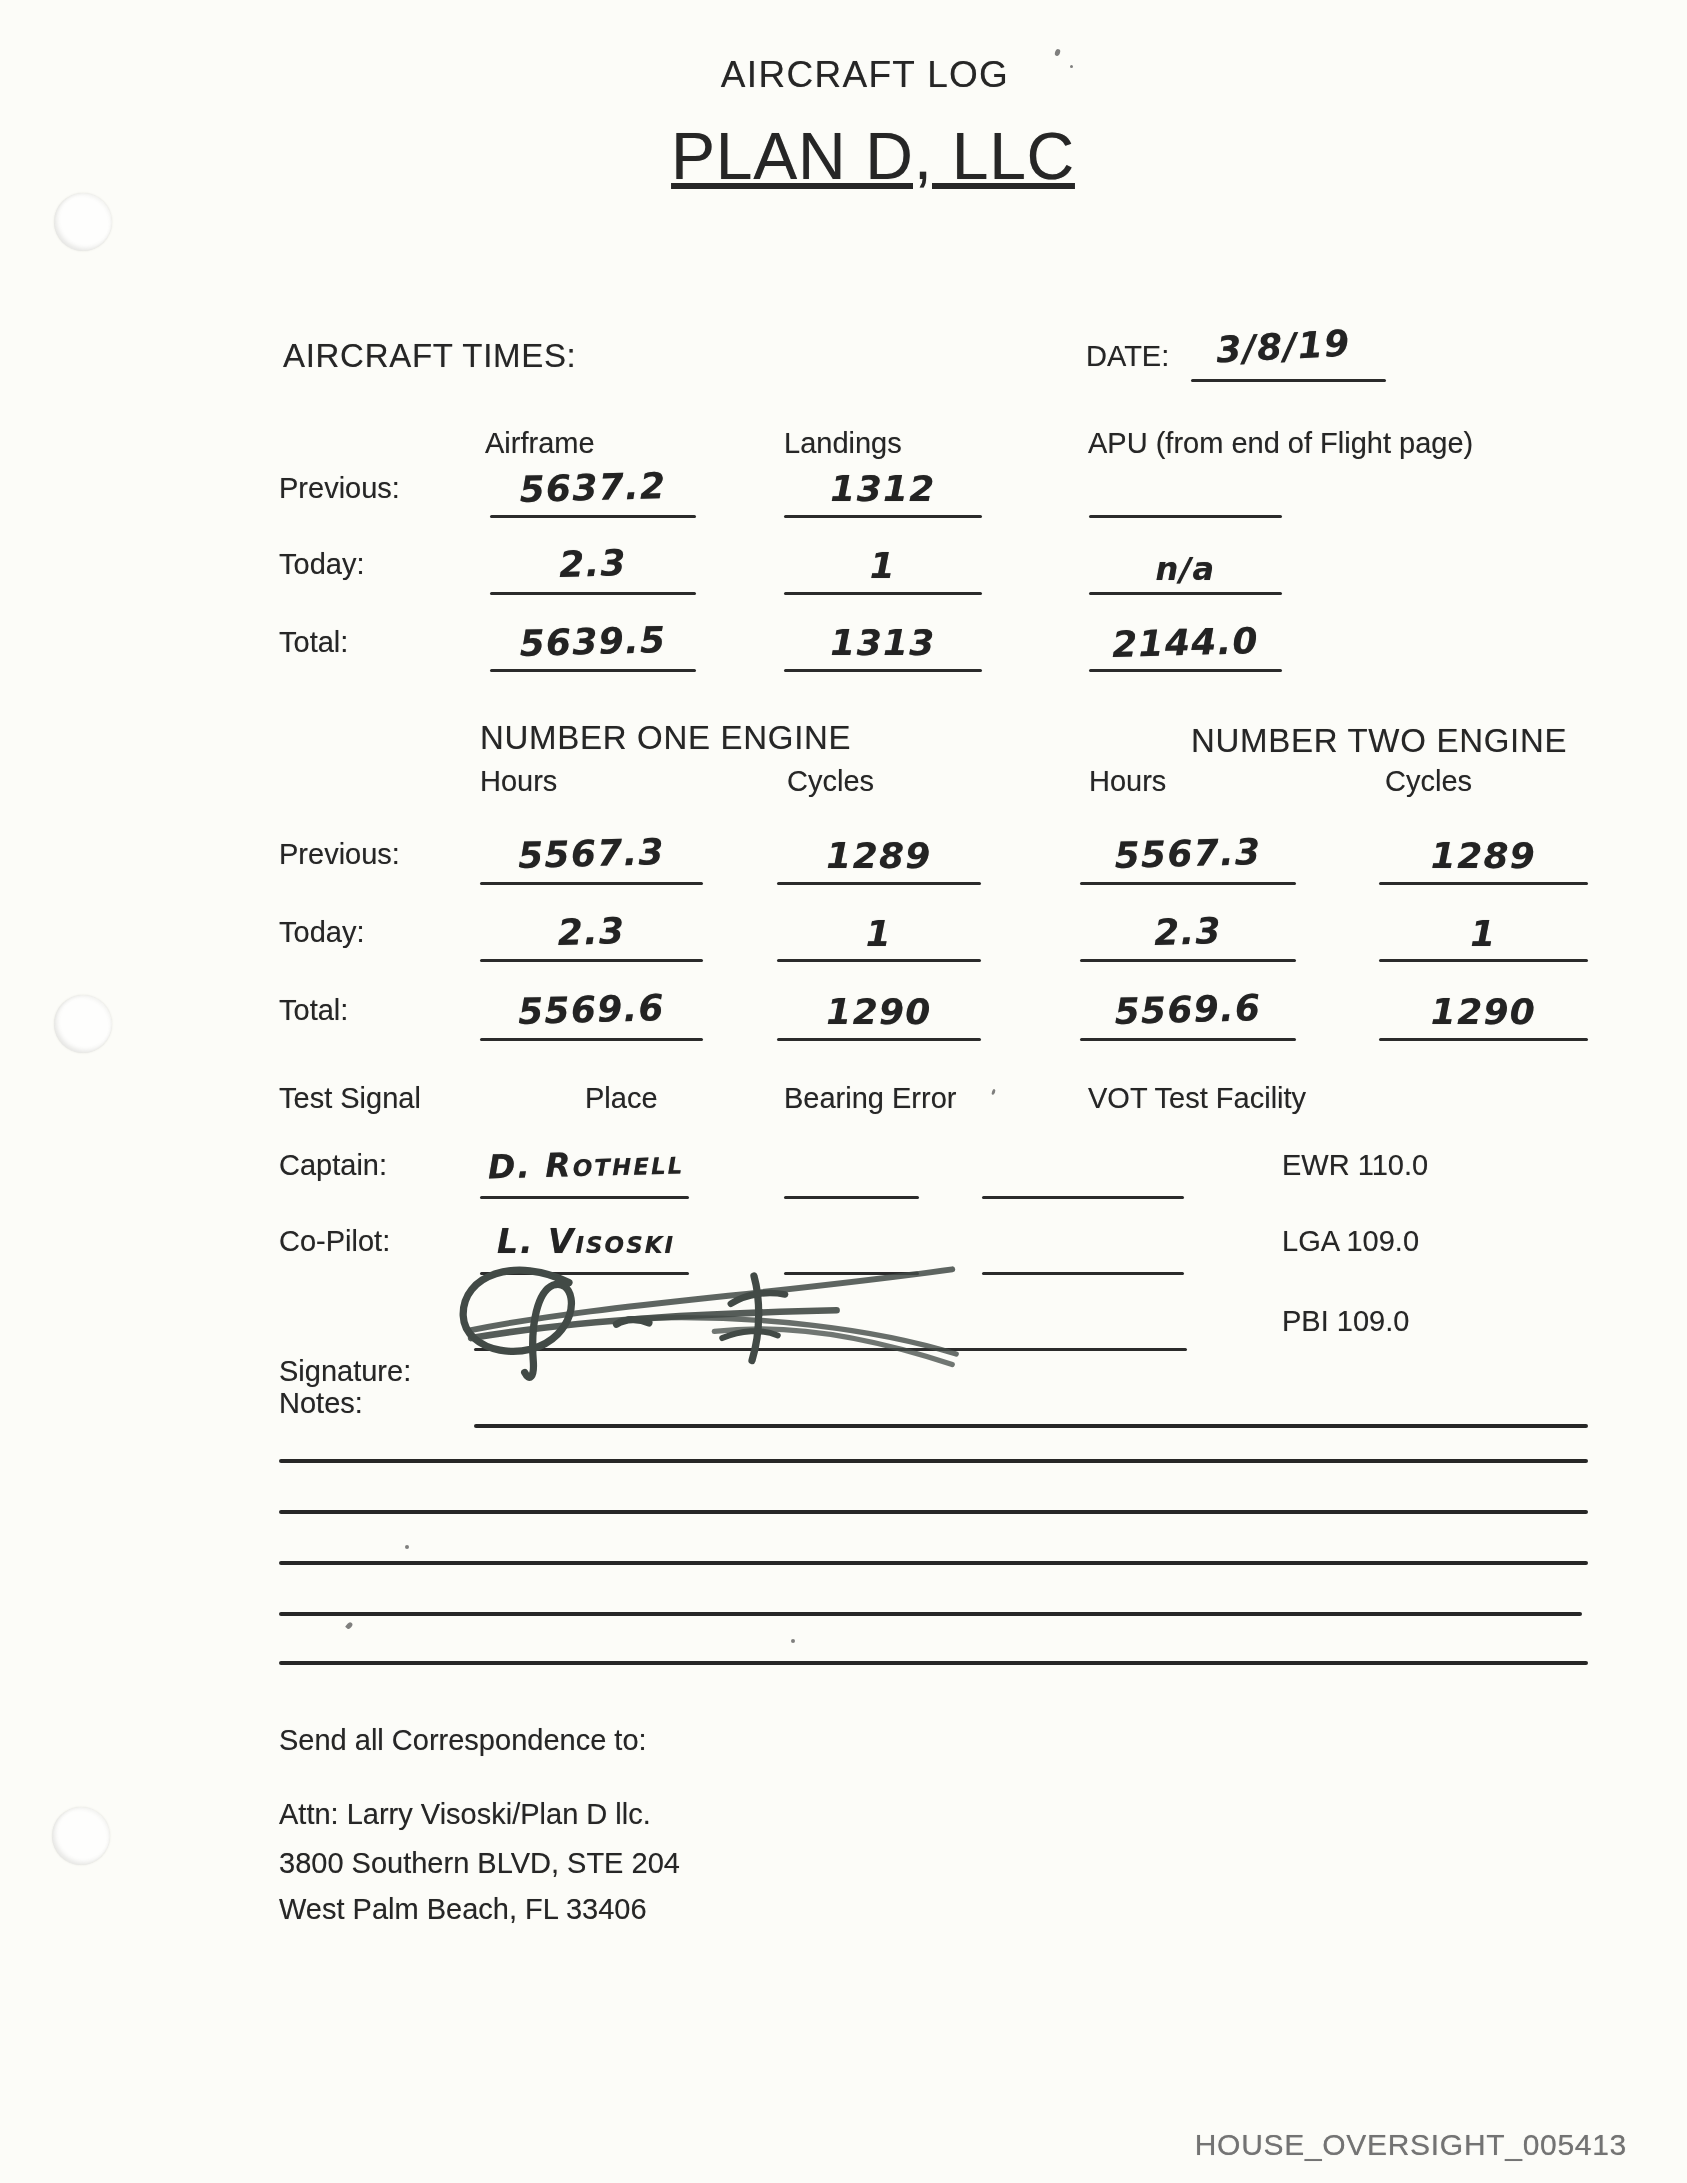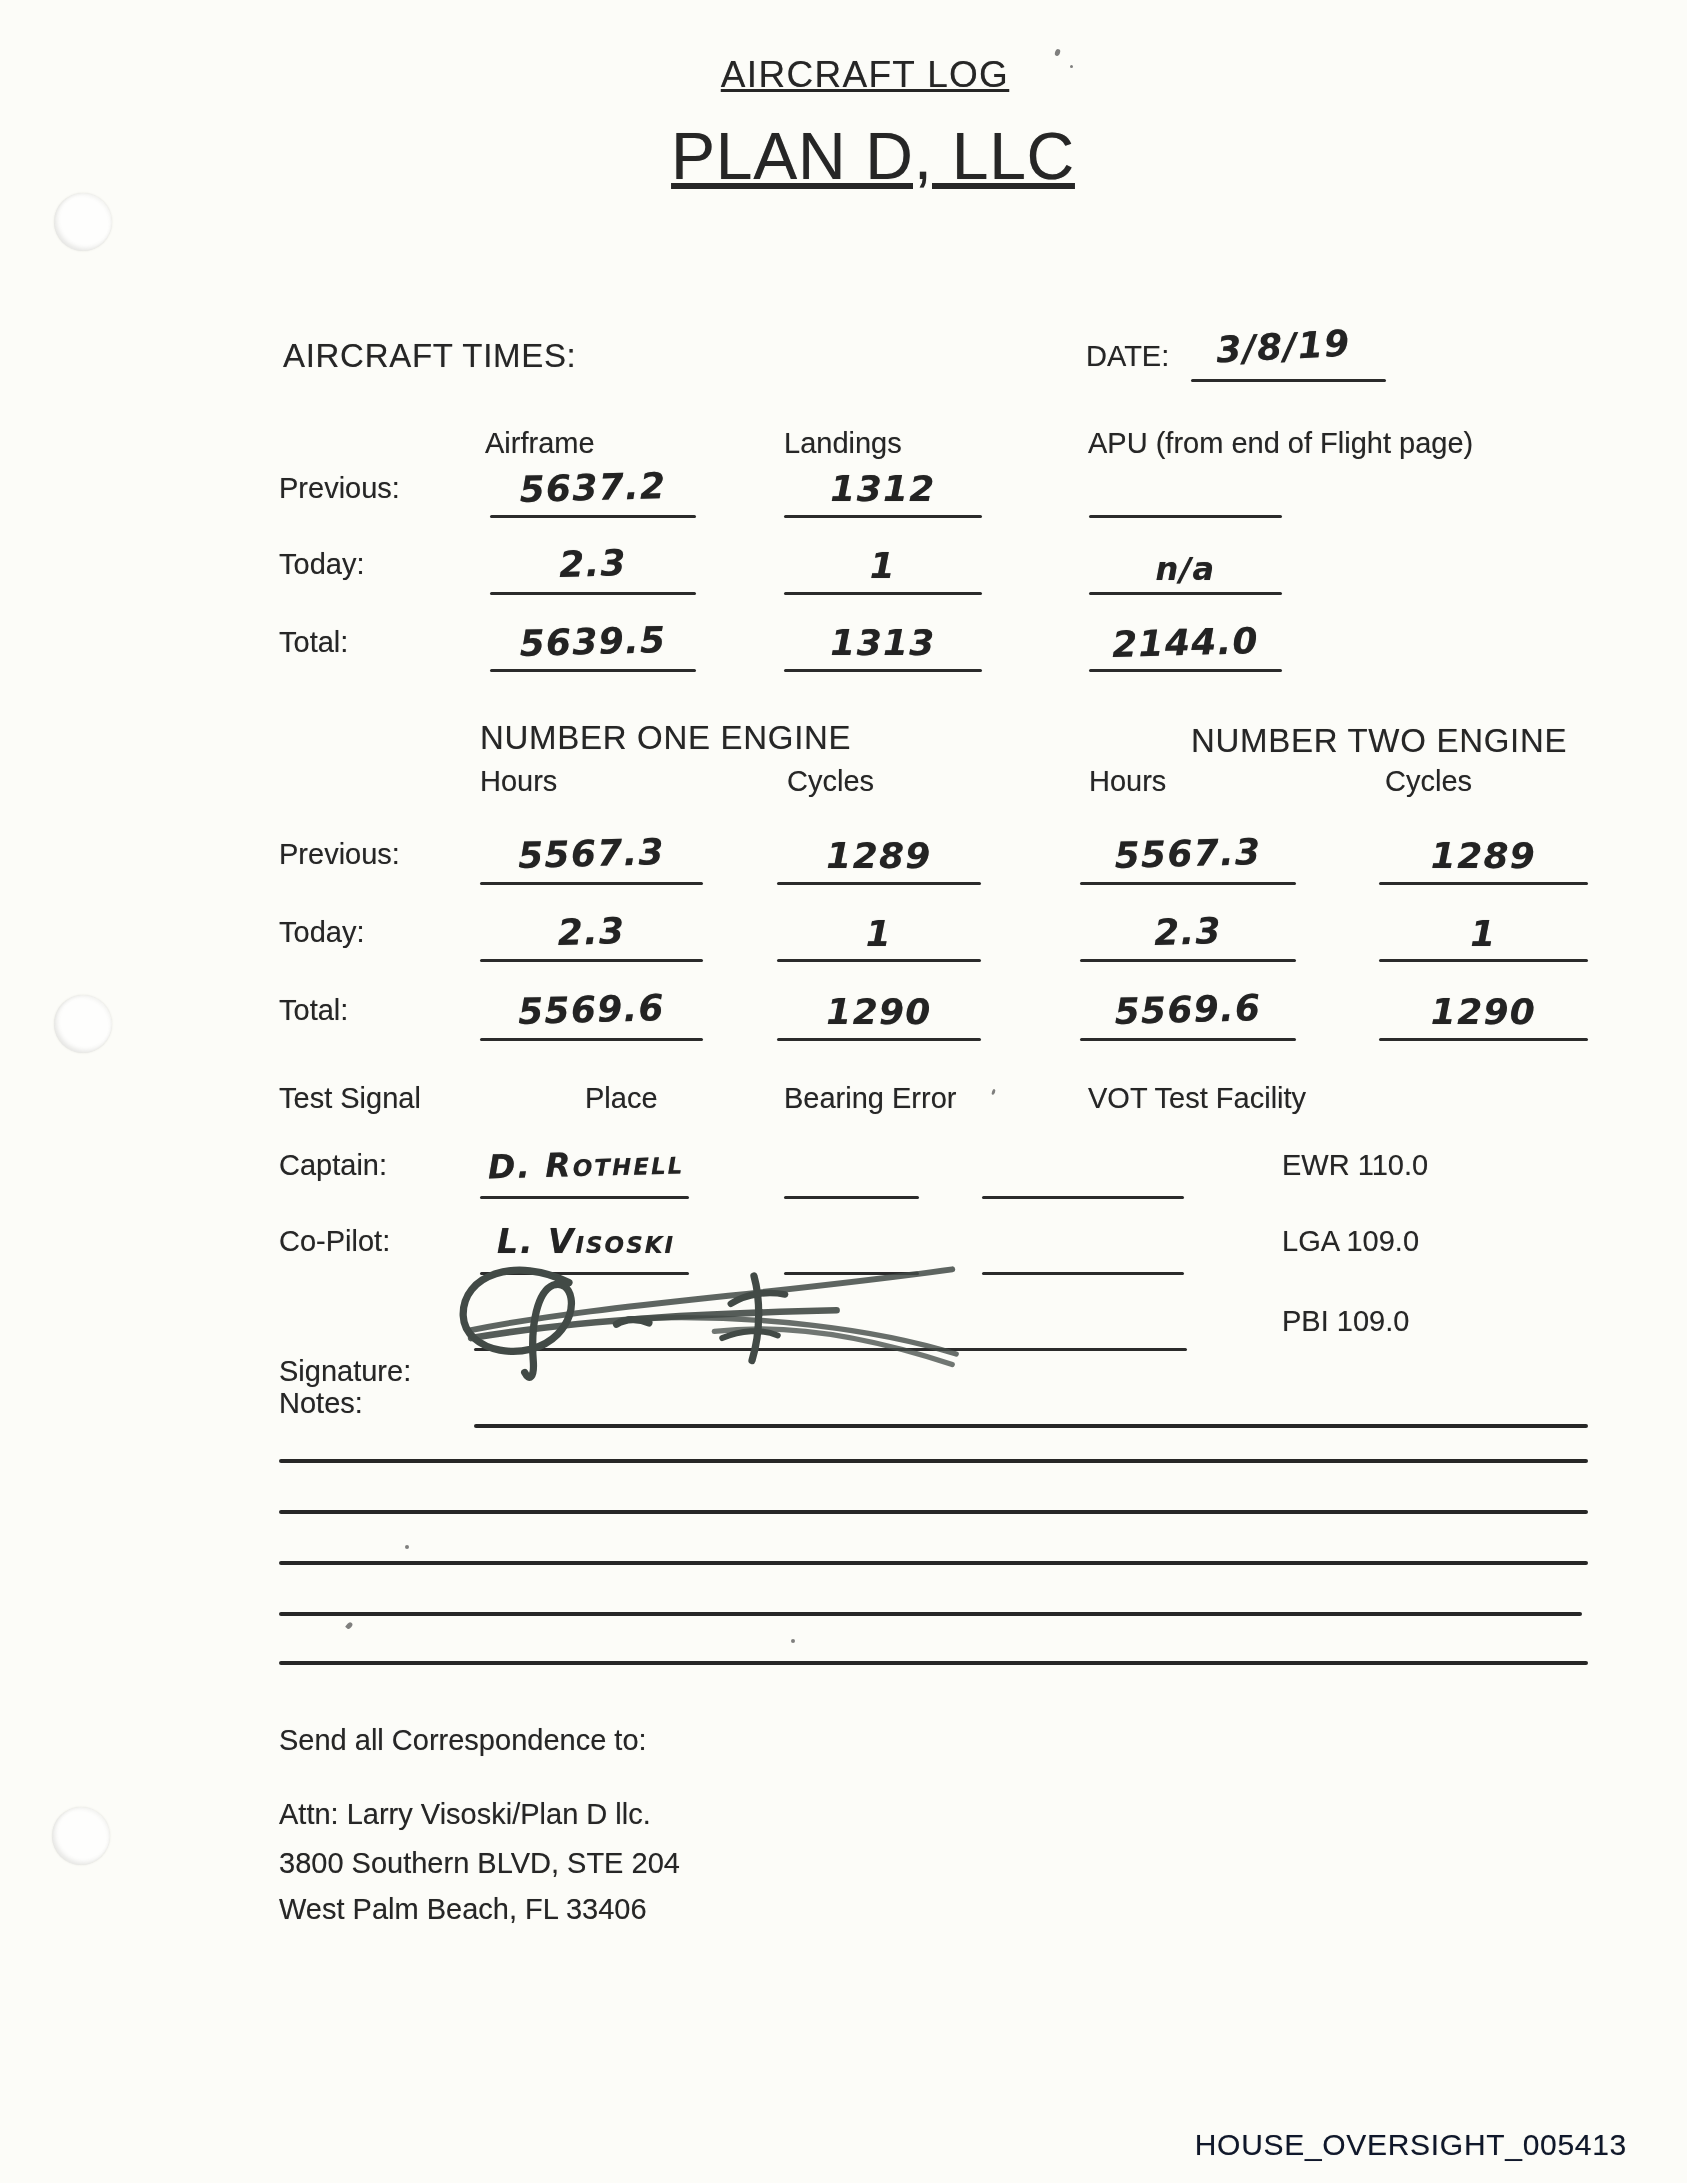--- a/index.html
+++ b/index.html
@@ -6,41 +6,41 @@
   .page{
     position:relative; width:1687px; height:2183px;
     background:#fcfcf8;
     font-family:"Liberation Sans", sans-serif;
     color:#262626; overflow:hidden;
   }
   .t{ position:absolute; white-space:nowrap; line-height:1;
       text-shadow:0 0 0.7px rgba(40,40,40,.45); }
   .sh{ font-size:33px; font-weight:400; letter-spacing:0.7px; }
   .lbl{ font-size:29px; font-weight:400; }
-  .title1{ font-size:37px; letter-spacing:1.3px;text-decoration:underline; }
+  .title1{ font-size:37px; letter-spacing:1.3px; }
   .title2{ font-size:66px; letter-spacing:0.7px; }
   .title3{ font-size:67px; letter-spacing:0.7px; }
   .ctr{ transform:translateX(-50%); }
   .ln{ position:absolute; height:3.3px; background:#2b2b2b; border-radius:2px; }
   .lnthick{ height:4px; background:#272727; }
   .cell{ position:absolute; text-align:center; line-height:1; }
   .hw{ font-family:"DejaVu Sans", sans-serif; font-style:italic; font-weight:700;
        color:#232323; letter-spacing:1.3px; text-shadow:0 0 0.7px rgba(20,20,20,.5); }
   .hw54{ font-size:36px; }
   .hw48{ font-size:32px; }
   .hwname{ font-size:33px; font-variant:small-caps; letter-spacing:2px; }
   .r1{ transform:rotate(-1.5deg); }
   .r2{ transform:rotate(-3deg); }
   .hole{ position:absolute; width:58px; height:58px; border-radius:50%;
          background:#fefefd;
          box-shadow: inset 2.6px -2.6px 4.6px rgba(95,95,82,.14),
                      inset -1.3px 2px 3.3px rgba(95,95,82,.07),
                      0 0 2px rgba(120,120,105,.18); }
   .speck{ position:absolute; background:#3c3c3c; border-radius:50%; opacity:.65; }
-  .footer{ font-size:30px; letter-spacing:0.7px; color:#0f172a; }
+  .footer{ font-size:30px; letter-spacing:0.7px; color:#737373; }
   svg.sig{ position:absolute; overflow:visible; }
 </style>
 </head>
 <body>
 
 <div class="page">
 
   <div class="hole" style="left:54px; top:193px;"></div>
   <div class="hole" style="left:54px; top:995px;"></div>
   <div class="hole" style="left:52px; top:1807px;"></div>

